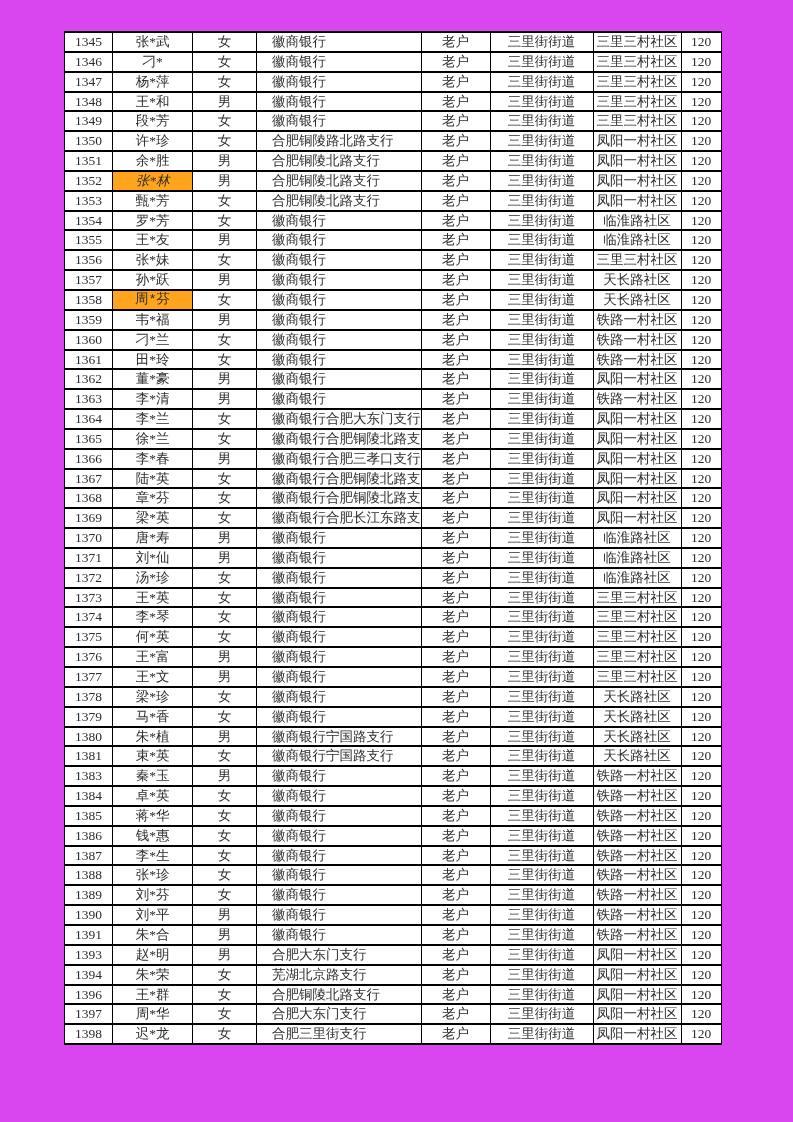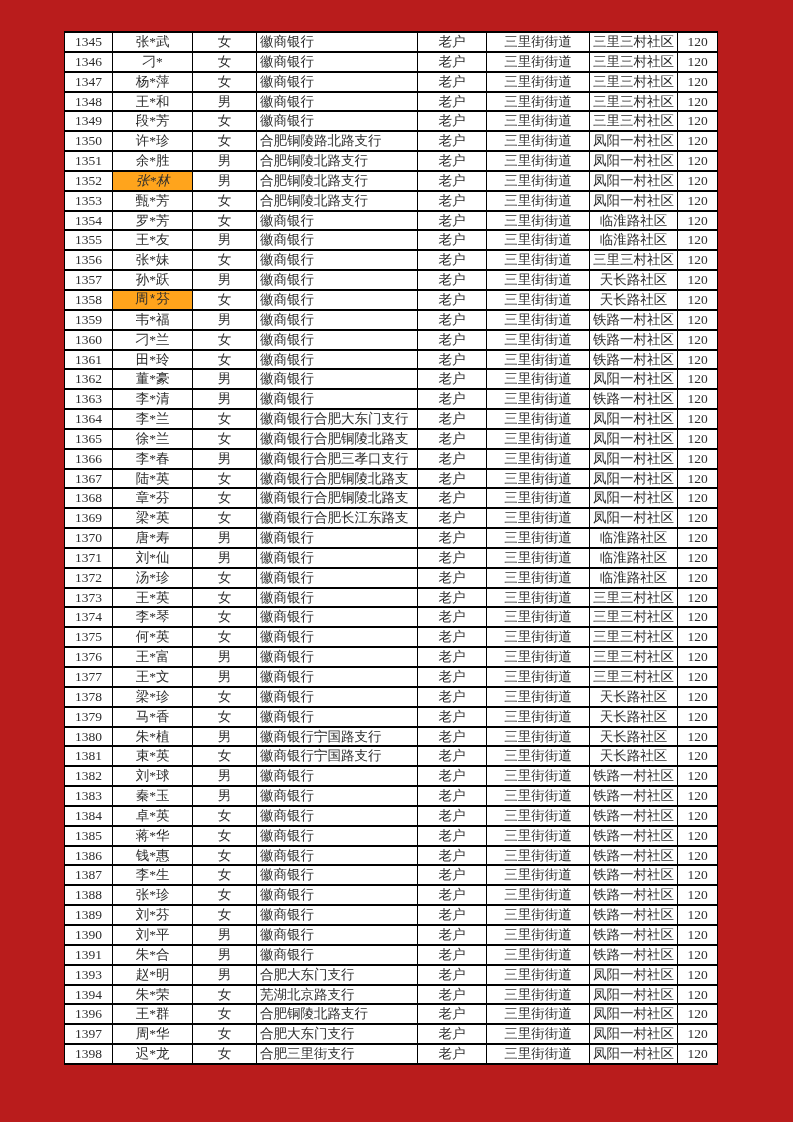--- a/index.html
+++ b/index.html
@@ -1,21 +1,21 @@
 <!DOCTYPE html>
 <html><head>
 <meta charset="utf-8">
 <style>
   html, body { margin: 0; padding: 0; }
   body { background: #ffffff; }
   .page {
     position: relative;
     width: 793px;
     height: 1122px;
-    background: #b91c1c;
+    background: #d946ef;
     overflow: hidden;
     font-family: "Liberation Serif", "DejaVu Serif", serif;
   }
   table.roster {
     position: absolute;
     left: 64px;
     top: 31px;
     border-collapse: collapse;
     table-layout: fixed;
     border: 1px solid #000;
@@ -30,21 +30,21 @@
     font-size: 13.5px;
     line-height: 17.85px;
     color: #2d2d2d;
     text-align: center;
     white-space: nowrap;
     overflow: hidden;
     background: #ffffff;
   }
   table.roster td.col-bank {
     text-align: left;
-    padding-left: 3px;
+    padding-left: 15px;
     margin-left: 46px;
   }
   
   col.c-id        { width: 48px; }
   col.c-name      { width: 80px; }
   col.c-gender    { width: 64px; }
   col.c-bank      { width: 161px; }
   col.c-status    { width: 69px; }
   col.c-street    { width: 103px; }
   col.c-community { width: 88px; }
@@ -430,30 +430,20 @@
           <td class="col-id">1381</td>
           <td class="col-name">束*英</td>
           <td class="col-gender">女</td>
           <td class="col-bank">徽商银行宁国路支行</td>
           <td class="col-status">老户</td>
           <td class="col-street">三里街街道</td>
           <td class="col-community">天长路社区</td>
           <td class="col-amount">120</td>
         </tr>
         <tr>
-          <td class="col-id">1382</td>
-          <td class="col-name">刘*球</td>
-          <td class="col-gender">男</td>
-          <td class="col-bank">徽商银行</td>
-          <td class="col-status">老户</td>
-          <td class="col-street">三里街街道</td>
-          <td class="col-community">铁路一村社区</td>
-          <td class="col-amount">120</td>
-        </tr>
-        <tr>
           <td class="col-id">1383</td>
           <td class="col-name">秦*玉</td>
           <td class="col-gender">男</td>
           <td class="col-bank">徽商银行</td>
           <td class="col-status">老户</td>
           <td class="col-street">三里街街道</td>
           <td class="col-community">铁路一村社区</td>
           <td class="col-amount">120</td>
         </tr>
         <tr>

